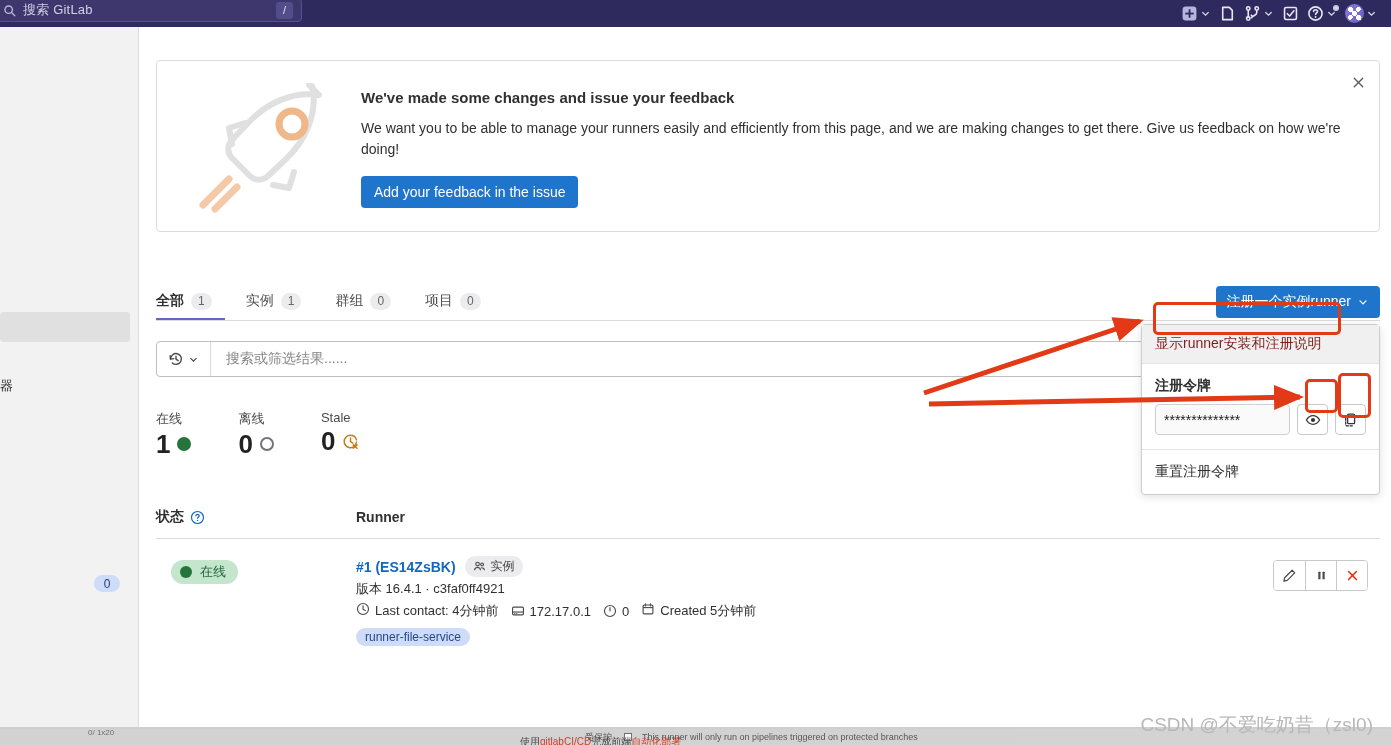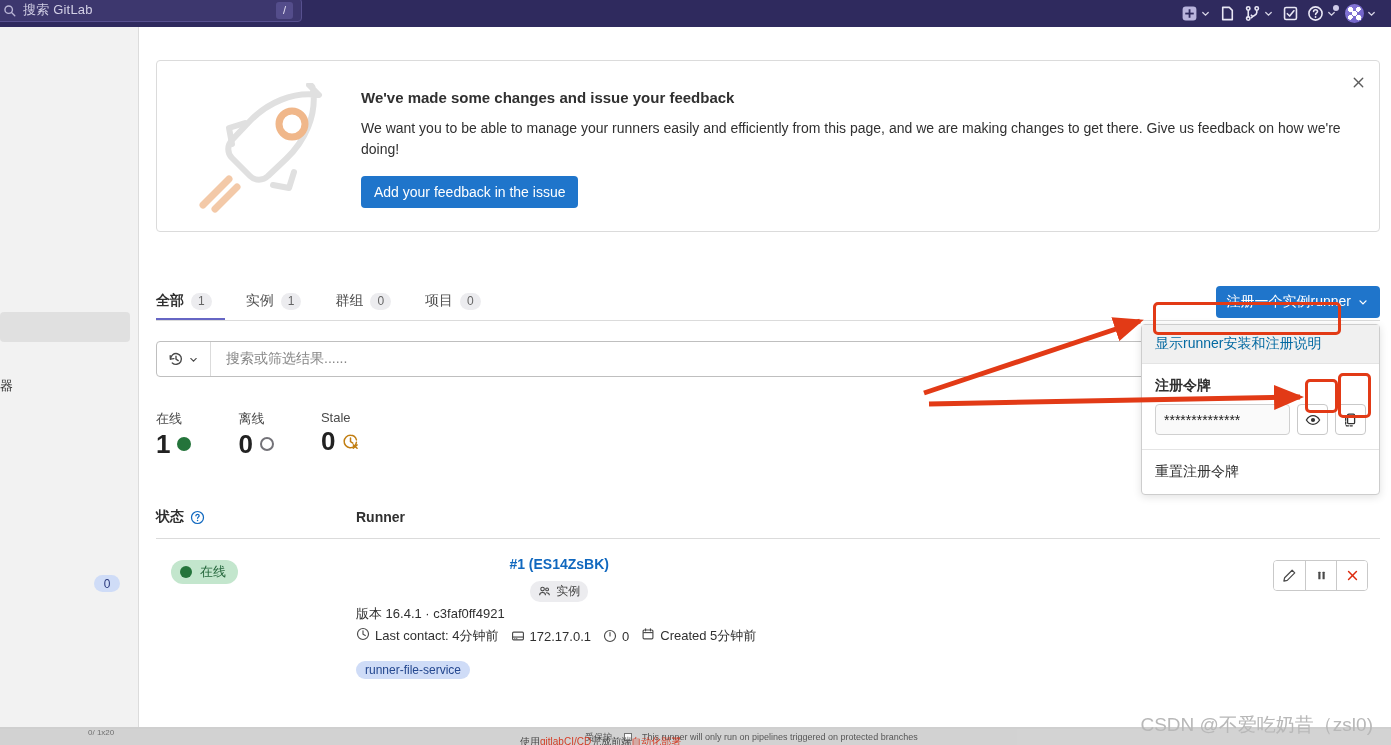--- a/index.html
+++ b/index.html
@@ -172,48 +172,48 @@
   .help-circle { width: 15px; height: 15px; display: block; cursor: pointer; }
 
   .trow { position: absolute; left: 17px; top: 512px; width: 1224px; height: 115px; }
   .status-badge {
     position: absolute; left: 15px; top: 21px; height: 24px; padding: 0 12px 0 9px;
     background: #c3e6cd; color: #24663b; border-radius: 12px;
     display: flex; align-items: center; gap: 8px; font-size: 13px;
   }
   .status-badge .sd { width: 12px; height: 12px; border-radius: 50%; background: #24743b; }
   .runner-cell { position: absolute; left: 200px; top: 17px; }
-  .runner-line1 { display: flex; align-items: center; gap: 9px; margin-bottom: 3px; flex-direction: column; }
+  .runner-line1 { display: flex; align-items: center; gap: 9px; margin-bottom: 3px; }
   .runner-id { font-size: 14px; font-weight: bold; color: #1068bf; cursor: pointer; }
   .pill-type {
     background: #ececef; color: #434343; border-radius: 10px; font-size: 12px;
     padding: 2px 8px; display: flex; align-items: center; gap: 5px;
   }
   .runner-ver { font-size: 13px; color: #303030; margin-bottom: 4px; }
   .runner-meta { display: flex; align-items: center; gap: 6px; font-size: 13px; color: #303030; }
   .meta-item { display: flex; gap: 5px; margin-right: 6px; }
   .tag-pill {
-    display: inline-block; margin-top: 16px; background: #cfdcf7; color: #24478f;
+    display: inline-block; margin-top: 8px; background: #cfdcf7; color: #24478f;
     border-radius: 10px; font-size: 12px; padding: 2px 9px;
   }
   .row-actions {
     position: absolute; right: 12px; top: 21px; height: 31px;
     display: flex; align-items: stretch; border: 1px solid #c9c9c9; border-radius: 4px; overflow: hidden;
   }
   .ract { width: 31px; display: flex; align-items: center; justify-content: center; background: #fff; cursor: pointer; }
   .ract + .ract { border-left: 1px solid #c9c9c9; }
   .ract.danger { color: #dd2b0e; }
 
   
   .dropdown {
     position: absolute; right: 11px; top: 297px; width: 239px;
     background: #fff; border: 1px solid #cdcdcd; border-radius: 4px;
     box-shadow: 0 2px 8px rgba(0,0,0,.12); z-index: 25;
   }
-  .dd-item-hover { background: #f0f0f0; padding: 10px 13px; font-size: 14px; color: #0369a1; cursor: pointer; }
+  .dd-item-hover { background: #f0f0f0; padding: 10px 13px; font-size: 14px; color: #7f1d1d; cursor: pointer; }
   .dd-sep { height: 1px; background: #e4e4e4; }
   .dd-section { padding: 13px 13px 14px 13px; }
   .dd-label { font-size: 14px; font-weight: bold; color: #303030; margin-bottom: 9px; }
   .dd-tokenrow { display: flex; align-items: center; gap: 7px; }
   .dd-token {
     flex: 1; height: 31px; border: 1px solid #d0d0d0; border-radius: 4px; background: #fafafa;
     display: flex; align-items: center; padding: 0 8px; font-size: 14px; color: #222;
     letter-spacing: 0px; overflow: hidden; white-space: nowrap;
   }
   .dd-iconbtn {

